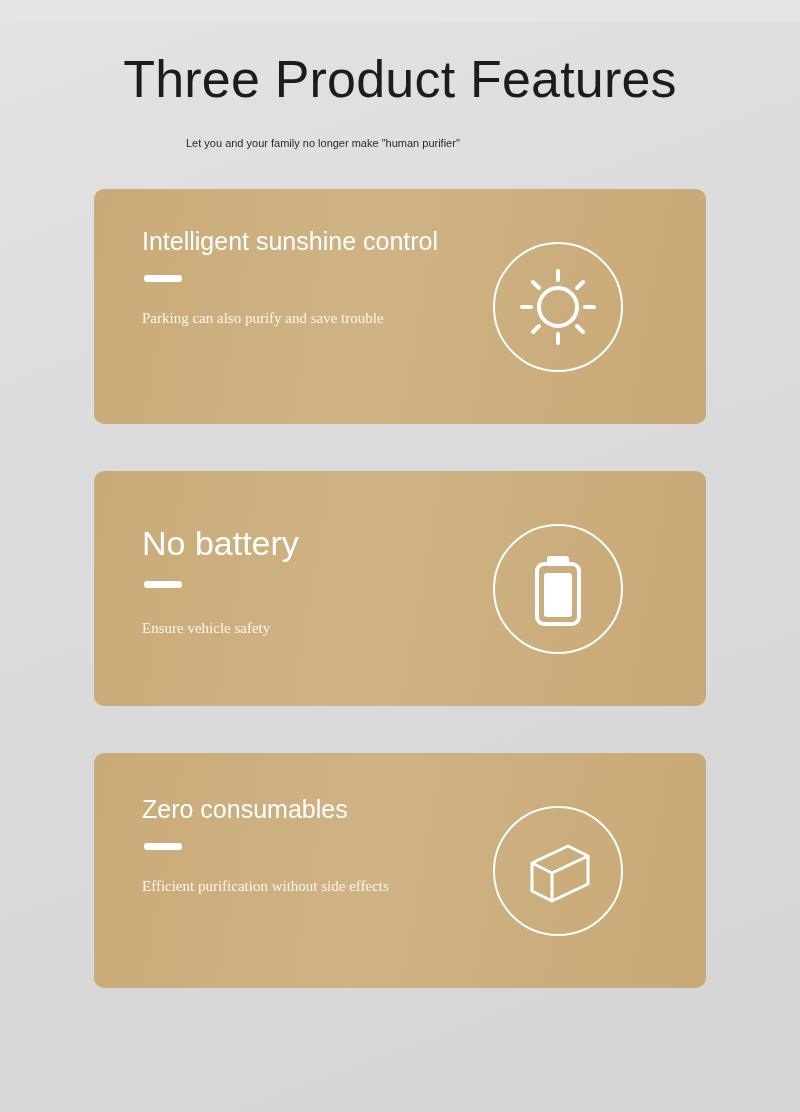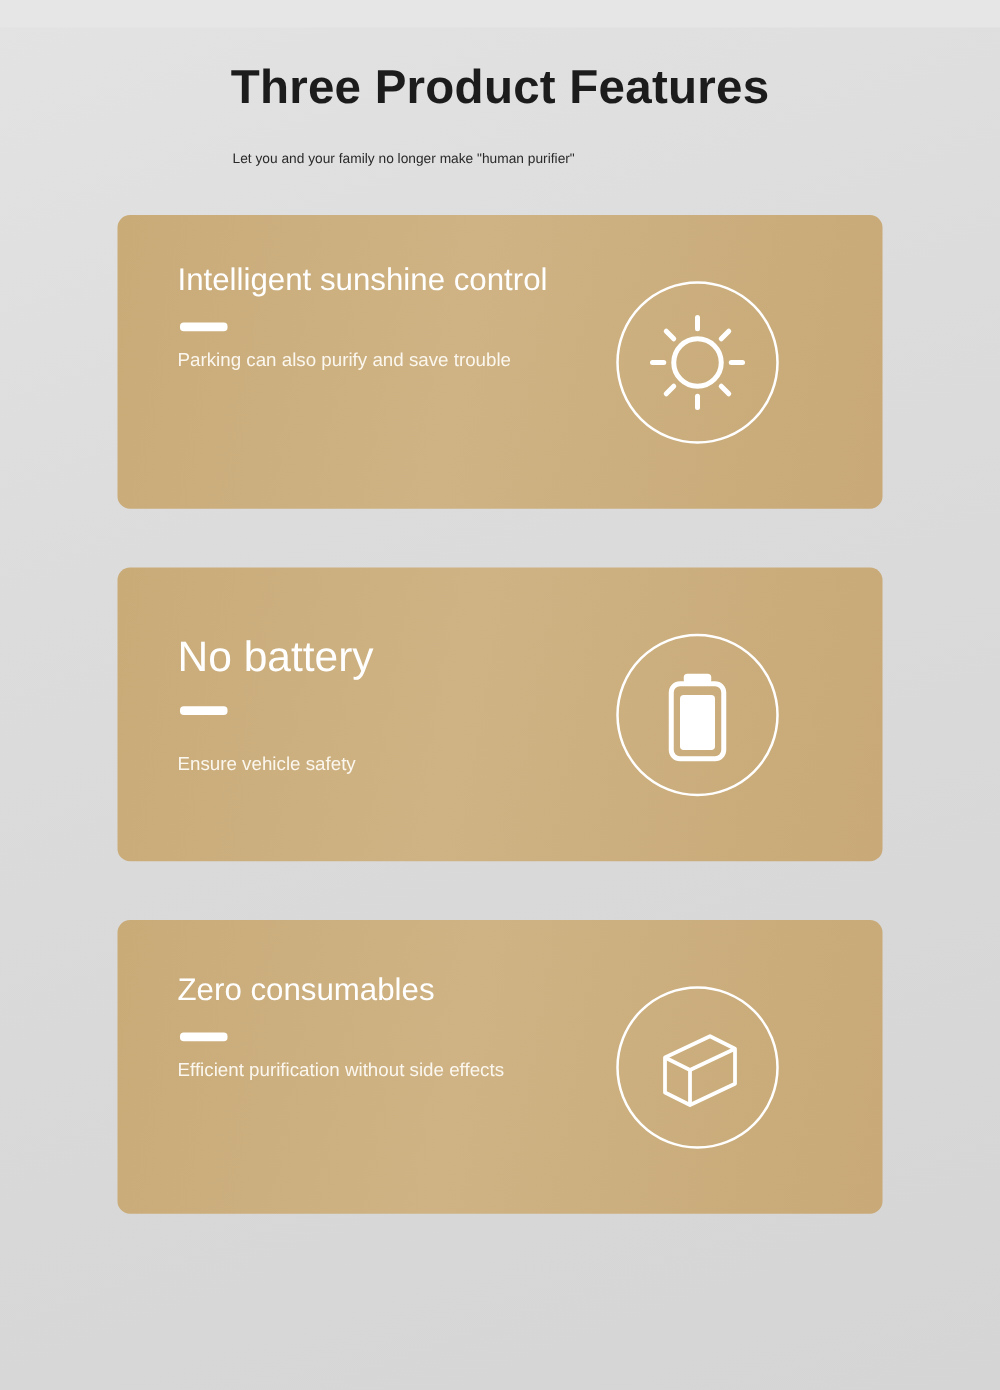--- a/index.html
+++ b/index.html
@@ -25,23 +25,23 @@
     top: 0; left: 0;
     width: 800px;
     height: 22px;
     background: #e6e6e6;
   }
   .header {
     padding-top: 48px;
     text-align: center;
   }
   .title {
-    font-size: 38px;
+    font-size: 52px;
     color: #1c1c1c;
-    font-weight: bold;
+    font-weight: normal;
     letter-spacing: 0.2px;
     margin: 0;
     line-height: 1.2;
   }
   .subtitle-wrap {
     width: 430px;
     margin: 26px auto 0 auto;
     text-align: left;
     padding-left: 2px;
   }
@@ -85,22 +85,23 @@
     width: 38px;
     height: 7px;
     background: #ffffff;
     border-radius: 3px;
     margin: 18px 0 0 2px;
   }
   .card-desc {
     font-size: 15px;
     color: #fbf7ef;
     line-height: 1.35;
-    margin: 14px 0 0 0;
+    margin: 26px 0 0 0;
     width: 270px;
+    font-family: Liberation Serif, serif;
   }
   .card-icon {
     position: absolute;
     right: 82px;
     top: 50%;
     transform: translateY(-50%);
     width: 132px;
     height: 132px;
   }
   .card-icon svg {

